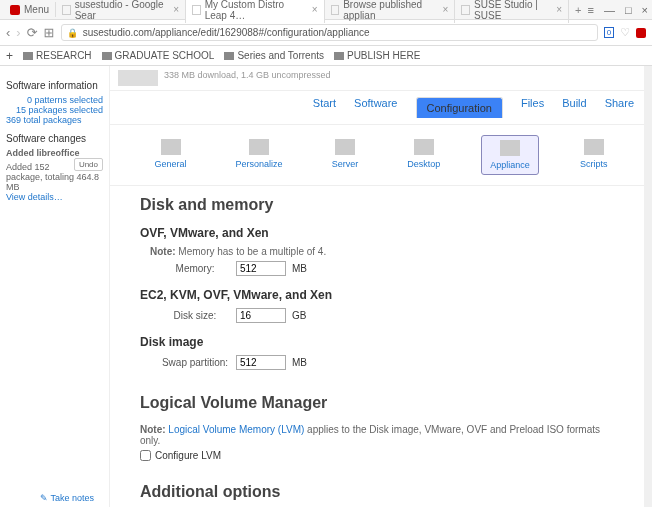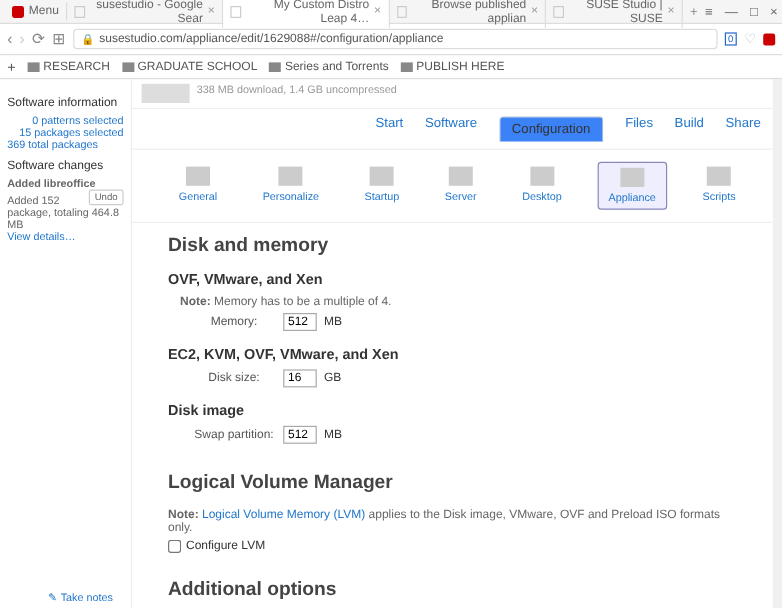--- a/index.html
+++ b/index.html
@@ -1,17 +1,17 @@
 <!DOCTYPE html>
 <html><head>
 <meta charset="utf-8">
 <style>
 * { margin: 0; padding: 0; box-sizing: border-box; font-family: Arial, sans-serif; }
 body { background: #fff; font-size: 11px; color: #333; width: 652px; height: 507px; overflow: hidden; }
-.titlebar { height: 20px; background: #f5f5f5; display: flex; align-items: center; padding: 0 4px; border-bottom: 1px solid #ddd; text-align: right; }
+.titlebar { height: 20px; background: #f5f5f5; display: flex; align-items: center; padding: 0 4px; border-bottom: 1px solid #ddd; }
 .tab { display: flex; align-items: center; padding: 2px 6px; font-size: 10px; color: #666; border-right: 1px solid #ddd; gap: 4px; }
 .tab.active { background: #fff; }
 .tab-close { color: #999; font-size: 10px; cursor: pointer; }
 .winbtns { margin-left: auto; display: flex; gap: 10px; color: #666; font-size: 11px; }
 .urlbar { height: 26px; display: flex; align-items: center; padding: 0 6px; gap: 6px; border-bottom: 1px solid #ddd; }
 .urlbar .icn { color: #888; font-size: 13px; }
 .url-field { flex: 1; display: flex; align-items: center; gap: 4px; font-size: 10px; color: #555; border: 1px solid #ddd; border-radius: 3px; padding: 2px 6px; }
 .lock { color: #4a4; font-size: 9px; }
 .bookmarkbar { height: 20px; display: flex; align-items: center; padding: 0 6px; gap: 10px; border-bottom: 1px solid #ddd; font-size: 10px; color: #555; }
 .bm { display: flex; align-items: center; gap: 3px; }
@@ -28,21 +28,21 @@
 .navtab.active { background: #3b82f6; border: 1px solid #ddd; border-bottom: none; padding: 4px 10px; border-radius: 3px 3px 0 0; color: #333; }
 .icontabs { display: flex; justify-content: space-around; padding: 10px 20px; border-bottom: 1px solid #eee; }
 .icontab { display: flex; flex-direction: column; align-items: center; gap: 4px; font-size: 9px; color: #2277cc; cursor: pointer; padding: 4px 8px; }
 .icontab.active { border: 1px solid #88b; border-radius: 3px; background: #eef; }
 .iconbox { width: 20px; height: 16px; background: #ccc; }
 .section { padding: 10px 30px; }
 .section h2 { font-size: 16px; font-weight: bold; color: #444; margin-bottom: 12px; }
 .section h3 { font-size: 12px; font-weight: bold; color: #333; margin: 12px 0 6px; }
 .row { display: flex; align-items: center; gap: 6px; margin: 4px 0 4px 20px; font-size: 10px; }
 .row label { width: 70px; text-align: center; color: #555; }
-.row input[type=text] { width: 28px; border: 1px solid #aaa; padding: 1px 3px; font-size: 10px; }
+.row input[type=text] { width: 50px; border: 1px solid #aaa; padding: 1px 3px; font-size: 10px; }
 .note { font-size: 10px; color: #666; margin: 4px 0; }
 .note b { font-weight: bold; }
 .chk { display: flex; align-items: center; gap: 4px; margin: 2px 0; font-size: 10px; }
 .chk input { width: 11px; height: 11px; }
 .sublink { color: #2277cc; }
 .takenotes { position: absolute; bottom: 4px; left: 40px; font-size: 9px; color: #2277cc; display: flex; gap: 3px; align-items: center; }
 .favicon-o { width: 10px; height: 10px; background: #c00; border-radius: 2px; }
 .favicon-g { width: 10px; height: 10px; border: 1px solid #ccc; }
 .scrollbar-track { position: absolute; right: 0; top: 0; bottom: 0; width: 8px; background: #f0f0f0; }
 </style>
@@ -146,24 +146,20 @@
       <div class="icontab">
           <span class="iconbox"></span>
           <span>General</span>
         </div>
       <div class="icontab">
           <span class="iconbox"></span>
           <span>Personalize</span>
         </div>
       <div class="icontab">
           <span class="iconbox"></span>
-          <span>Startup</span>
-        </div>
-      <div class="icontab">
-          <span class="iconbox"></span>
           <span>Server</span>
         </div>
       <div class="icontab">
           <span class="iconbox"></span>
           <span>Desktop</span>
         </div>
       <div class="icontab active">
           <span class="iconbox"></span>
           <span>Appliance</span>
         </div>

